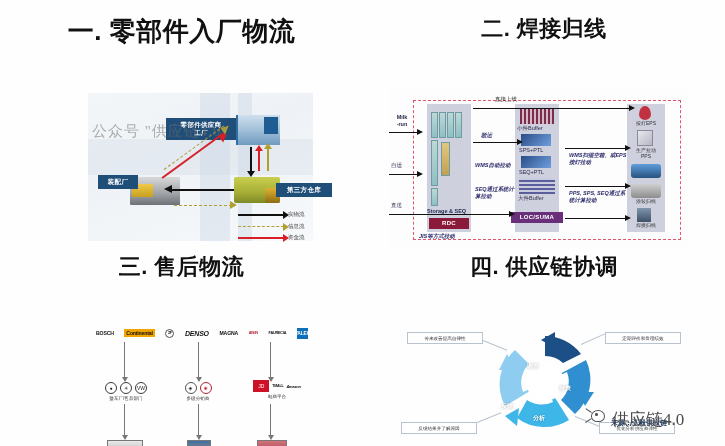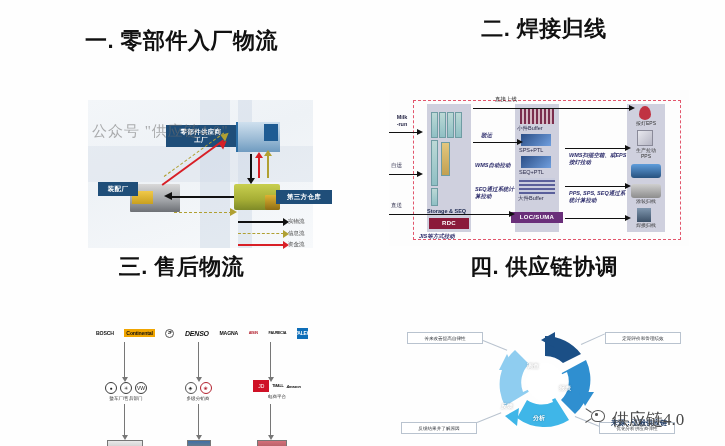--- a/index.html
+++ b/index.html
@@ -21,21 +21,21 @@
     font-weight: bold;
     font-size: 22px;
     color: #111111;
     letter-spacing: 0.5px;
     white-space: nowrap;
   }
   .panel-body { position: relative; }
 
   
   #panel1 { left: 0px; top: 14px; width: 363px; height: 210px; }
-  #panel1 .panel-title { font-size: 22px; margin-top: 12px; }
+  #panel1 .panel-title { font-size: 26px; }
   #p1-canvas {
     position: absolute; left: 88px; top: 44px;
     width: 225px; height: 148px;
     background: linear-gradient(160deg,#f3f6f9 0%,#eef2f6 40%,#f7f9fb 100%);
   }
   #p1-canvas .vstripe {
     position: absolute; top: 0; width: 30px; height: 100%;
     background: rgba(205,215,228,0.45);
   }
   #p1-canvas .hstripe {

